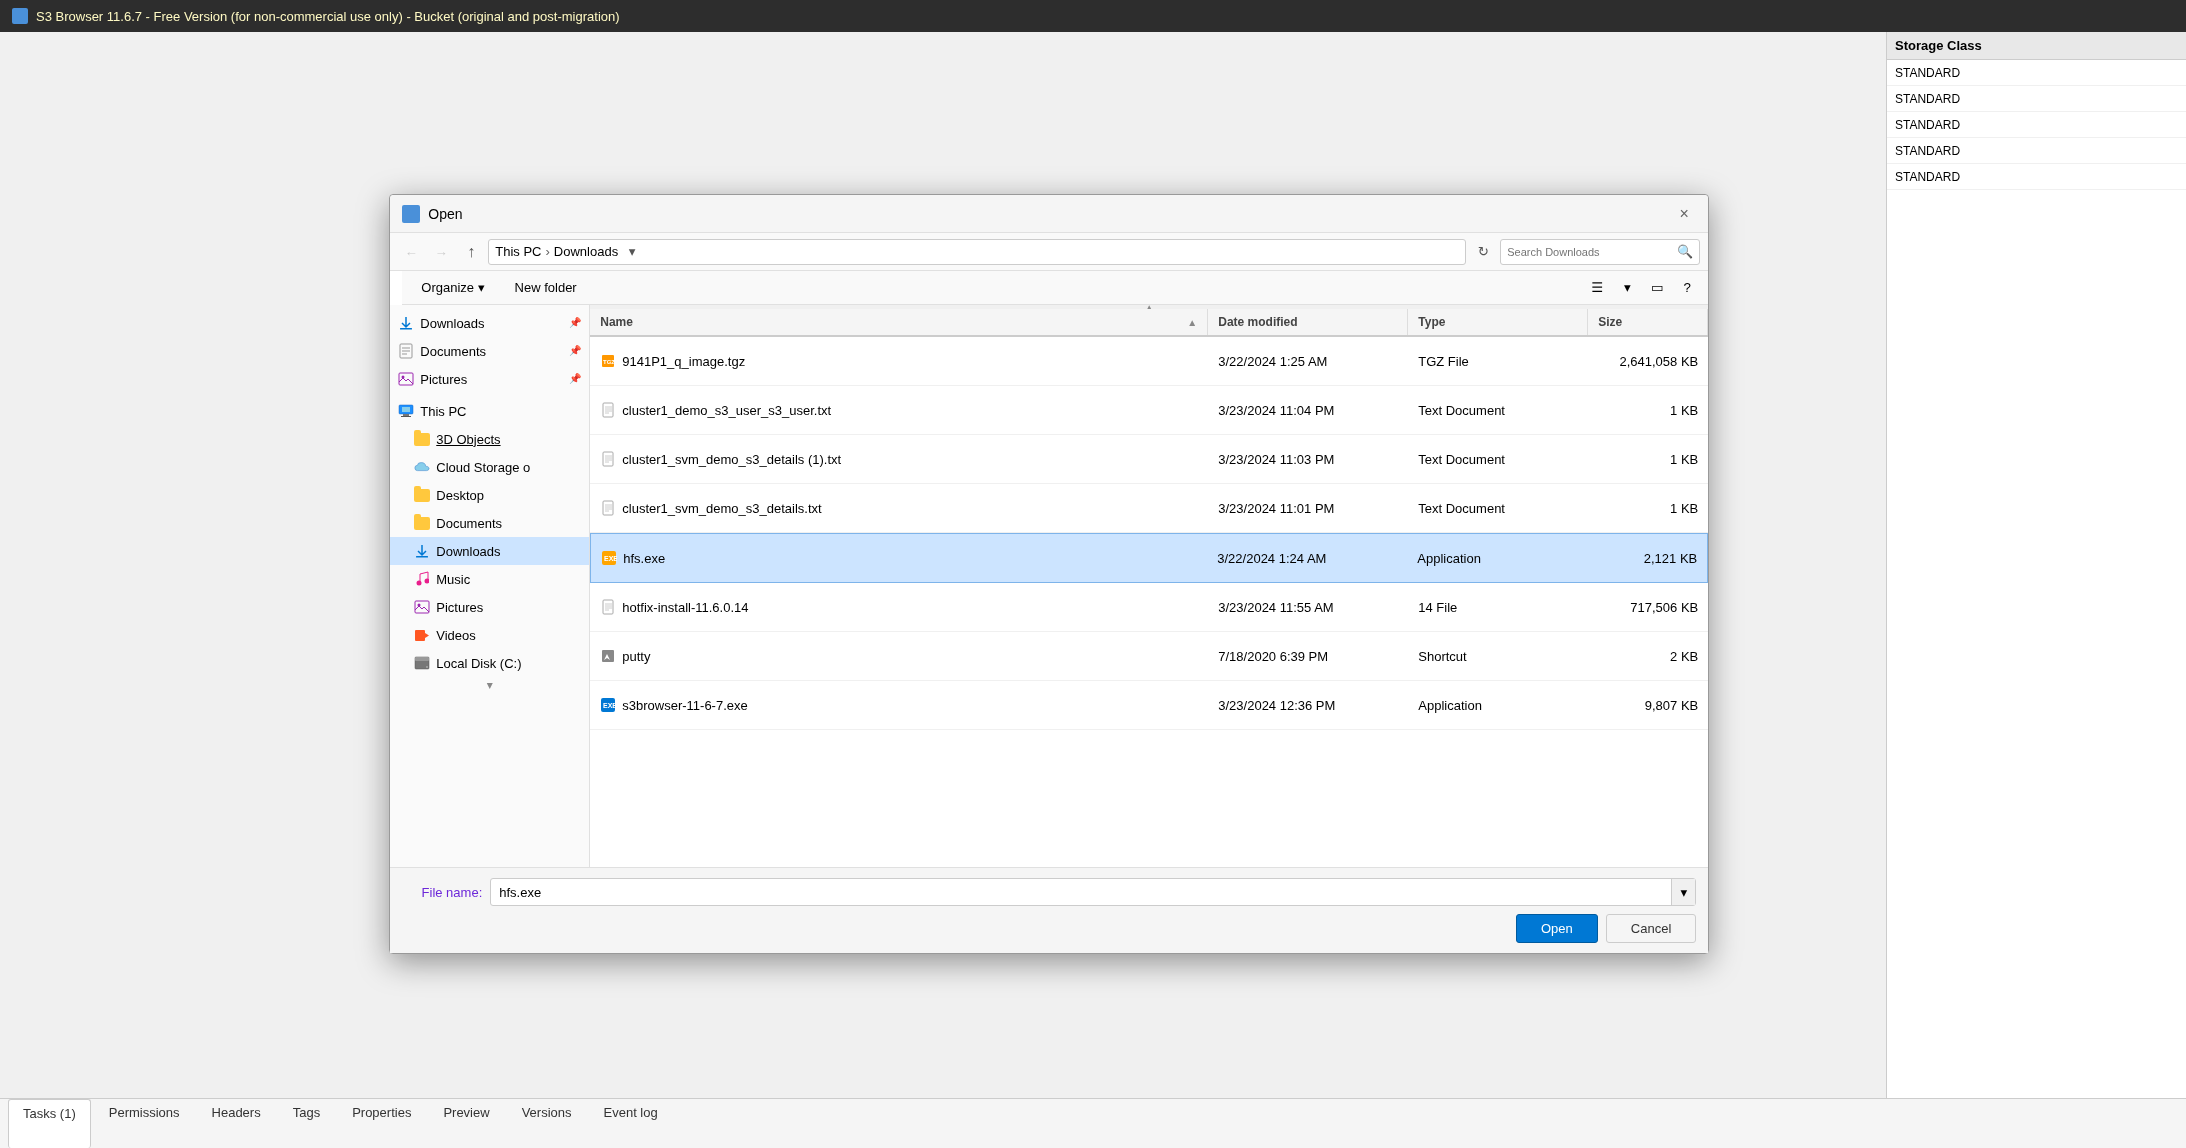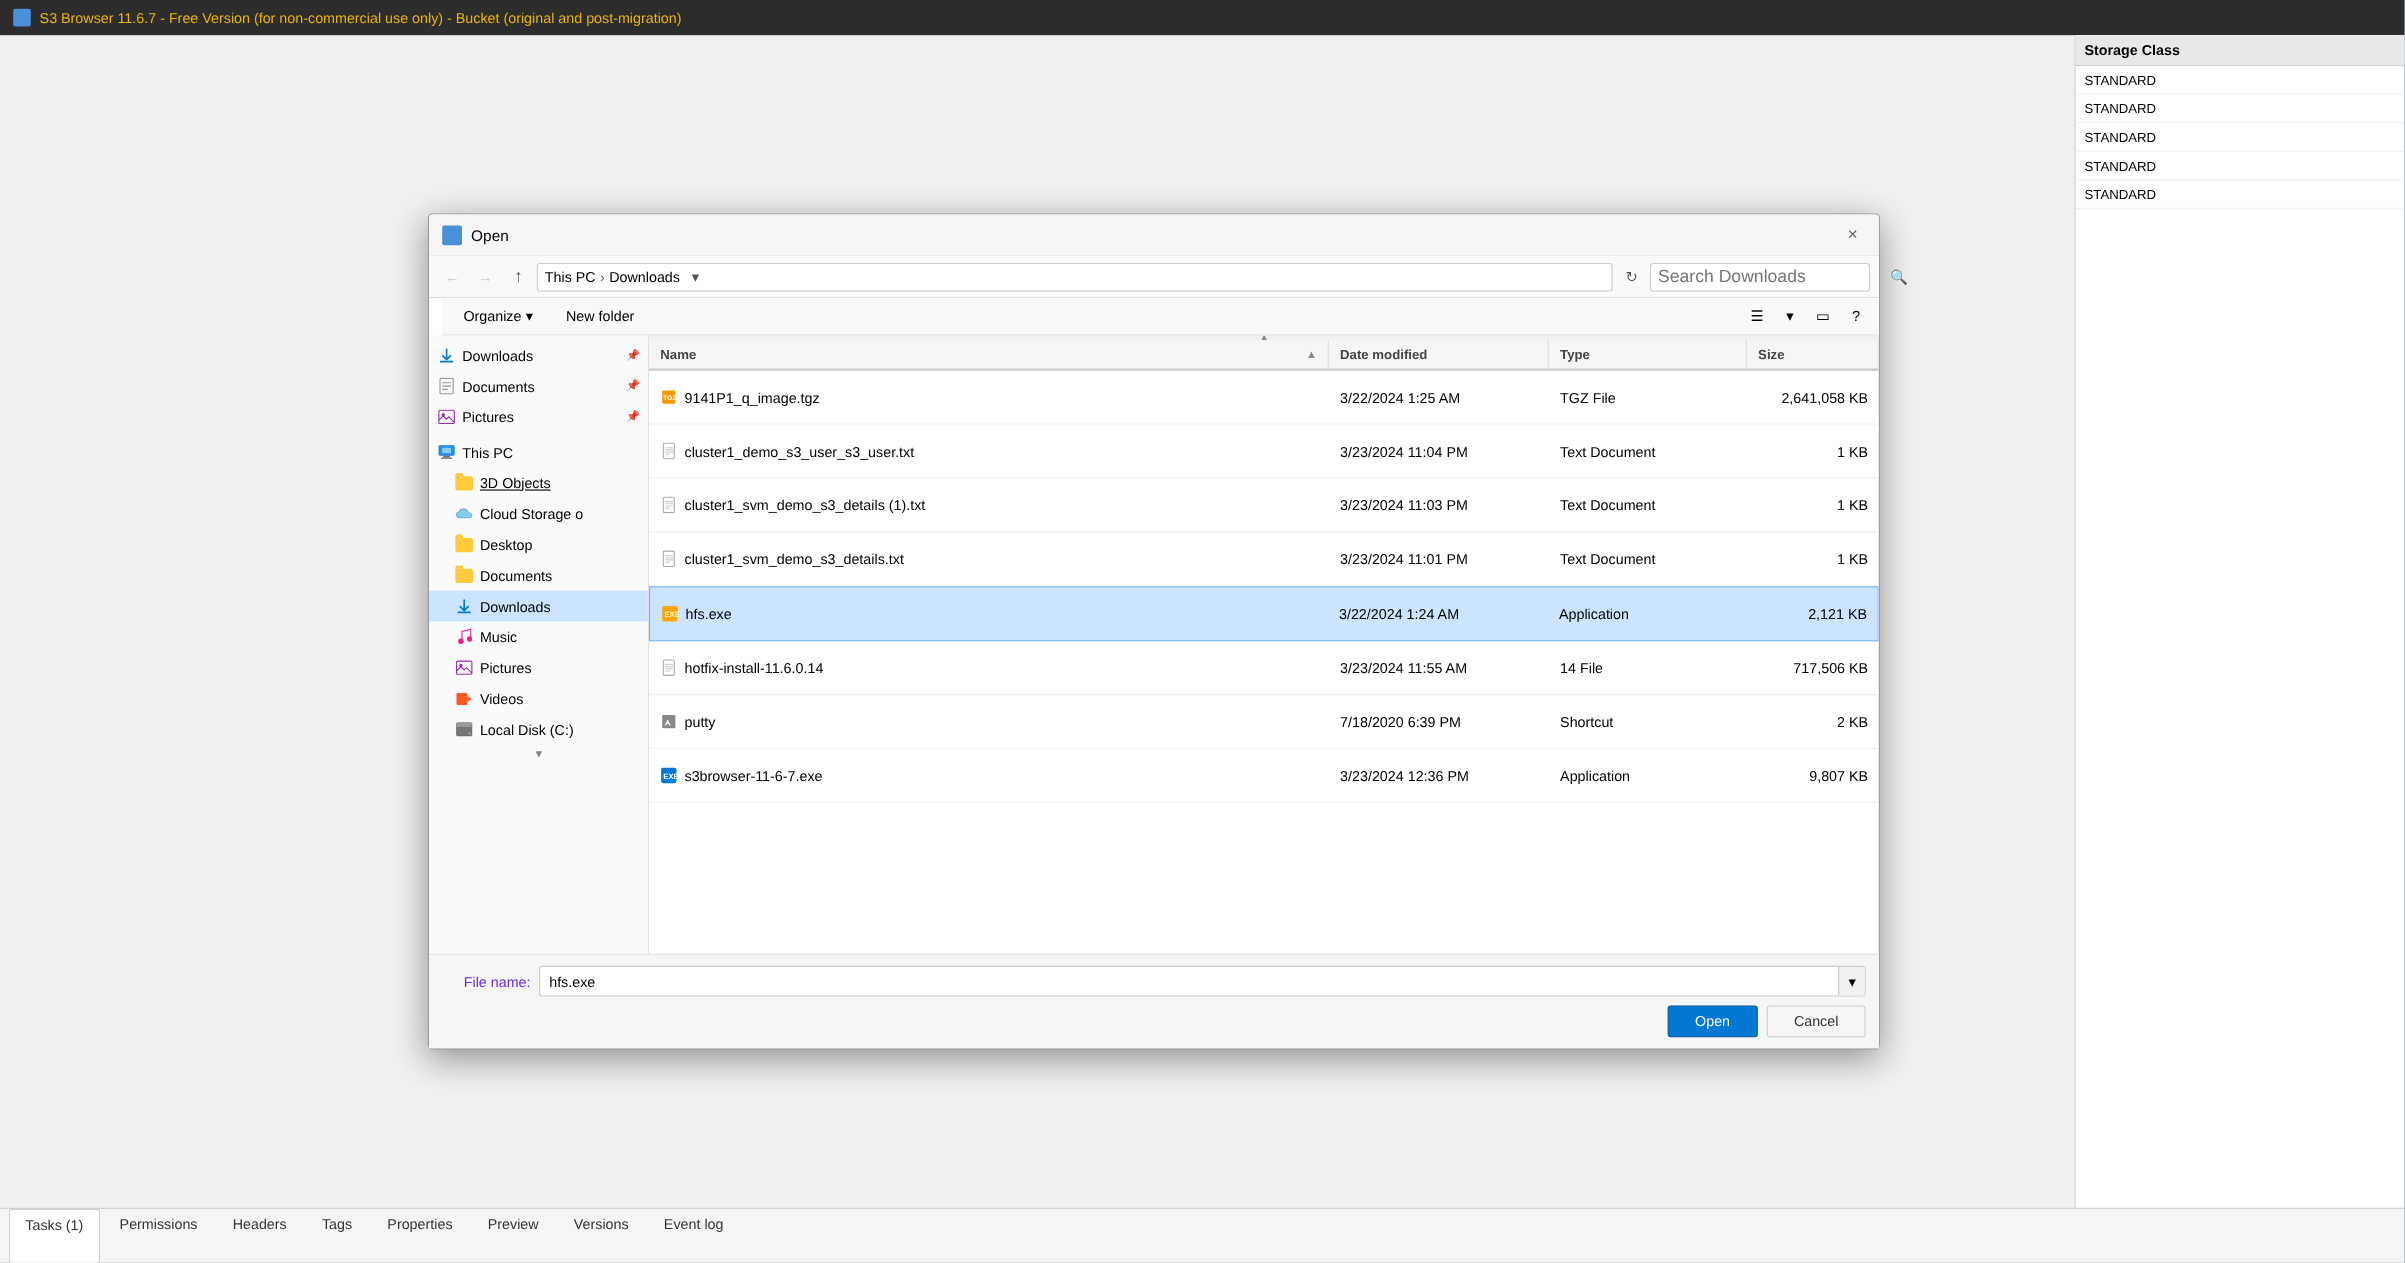--- a/index.html
+++ b/index.html
@@ -16,21 +16,21 @@
     
     .s3-background {
       position: absolute;
       top: 0; left: 0;
       width: 100%; height: 100%;
       background: #f0f0f0;
     }
 
     .s3-titlebar {
       background: #2d2d2d;
-      color: #eab308;
+      color: #fef9c3;
       padding: 6px 12px;
       font-size: 13px;
       display: flex;
       align-items: center;
       gap: 8px;
       height: 32px;
     }
 
     .s3-title-icon {
       width: 16px; height: 16px;
@@ -223,21 +223,21 @@
       height: 26px;
       padding: 0 6px;
       gap: 4px;
       width: 200px;
       background: #fff;
     }
 
     .search-input {
       border: none;
       outline: none;
-      font-size: 16px;
+      font-size: 11px;
       flex: 1;
       background: transparent;
     }
 
     
     .toolbar {
       display: flex;
       align-items: center;
       padding: 4px 8px;
       gap: 8px;

